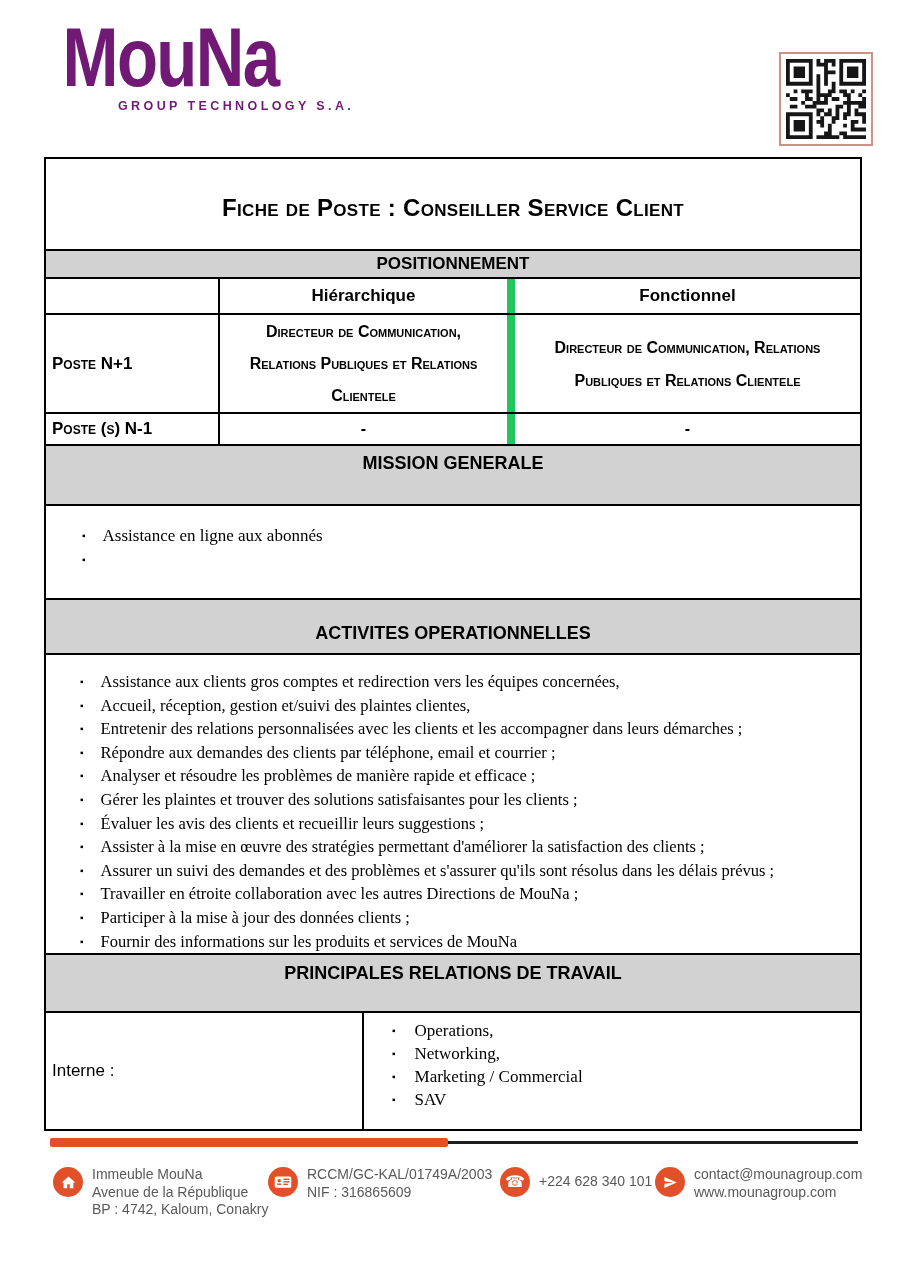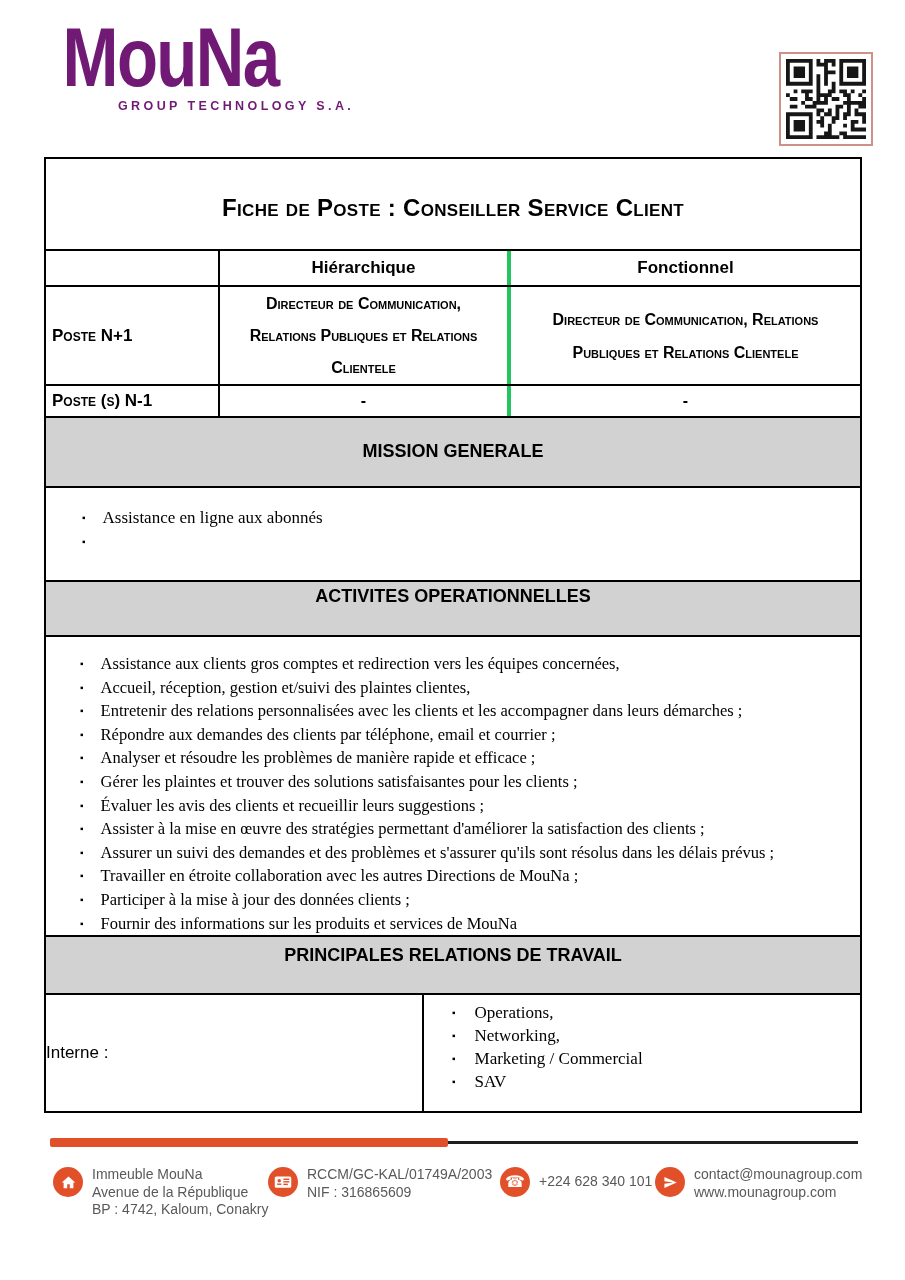--- a/index.html
+++ b/index.html
@@ -22,28 +22,28 @@
          border:2px solid #000; box-sizing:border-box; }
   .row { box-sizing:border-box; border-top:2px solid #000; display:flex; }
   .row:first-child { border-top:none; }
 
   .r-title { height:64px; justify-content:center; align-items:flex-start; padding-top:9px;
              font-weight:bold; font-size:24px; font-variant:small-caps; letter-spacing:0.3px;margin-top:26px; }
 
   .gray { background:#d2d2d2; font-weight:bold; }
   .r-pos { height:28px; align-items:center; justify-content:center; font-size:17px; }
   .gray-tall { align-items:flex-end; justify-content:center; font-size:18px; }
-  .r-mission-h { height:70px; padding-bottom:24px; }
-  .r-act-h { height:55px; padding-bottom:28px; }
+  .r-mission-h { height:60px; padding-bottom:30px; }
+  .r-act-h { height:55px; padding-bottom:9px; }
   .r-rel-h { height:58px; padding-bottom:27px; }
 
   .cell { box-sizing:border-box; }
   .c1 { width:172px; }
   .c2 { width:289px; border-left:2px solid #000; }
-  .c3 { flex:1; border-left:4px solid #22c55e; }
+  .c3 { flex:1; border-left:8px solid #22c55e; }
 
   .r-cols { height:36px; }
   .r-cols .c2, .r-cols .c3 { display:flex; align-items:center; justify-content:center;
                              font-weight:bold; font-size:17px; }
 
   .poste-label { display:flex; align-items:center; padding-left:6px;
                  font-weight:bold; font-variant:small-caps; font-size:17px; }
   .r-n1 { height:99px; }
   .r-n1 .c2 { display:flex; align-items:center; justify-content:center; text-align:center;
               font-weight:bold; font-variant:small-caps; font-size:16px; line-height:32px;
@@ -58,21 +58,21 @@
   .r-mission-b { height:94px; display:block; font-family:"Liberation Serif", serif;
                  font-size:17px; padding:18px 10px 0 36px; }
   .r-act-b { height:300px; display:block; font-family:"Liberation Serif", serif;
              font-size:16.5px; padding:16px 6px 0 34px; }
 
   .bline { display:flex; align-items:baseline; line-height:24px; }
   .r-act-b .bline { line-height:21.6px; }
   .bullet { font-size:10px; margin-right:17px; flex:none; position:relative; top:-2px; }
 
   .r-rel-b { height:118px; }
-  .r-rel-b .left { width:376px; display:flex; align-items:center; 
+  .r-rel-b .left { width:316px; display:flex; align-items:center; padding-left:6px;
                    font-size:17px; }
   .r-rel-b .right { flex:1; border-left:2px solid #000; font-family:"Liberation Serif", serif;
                     font-size:17px; padding:7px 0 0 28px; }
   .r-rel-b .right .bline { line-height:21px; }
   .r-rel-b .right .bullet { margin-right:19px; }
 
   
   .rule-orange { position:absolute; left:50px; top:1138px; width:398px; height:9px;
                  background:#e2502a; border-radius:2px; }
   .rule-black { position:absolute; left:448px; top:1141px; width:410px; height:3px;
@@ -97,20 +97,21 @@
 <div class="qr-box">
   <svg viewBox="0 0 21 21">
     <path id="qr-path" fill="#161616" d="M0 0h1v1h-1zM1 0h1v1h-1zM2 0h1v1h-1zM3 0h1v1h-1zM4 0h1v1h-1zM5 0h1v1h-1zM6 0h1v1h-1zM8 0h1v1h-1zM10 0h1v1h-1zM11 0h1v1h-1zM12 0h1v1h-1zM14 0h1v1h-1zM15 0h1v1h-1zM16 0h1v1h-1zM17 0h1v1h-1zM18 0h1v1h-1zM19 0h1v1h-1zM20 0h1v1h-1zM0 1h1v1h-1zM6 1h1v1h-1zM8 1h1v1h-1zM9 1h1v1h-1zM10 1h1v1h-1zM12 1h1v1h-1zM14 1h1v1h-1zM20 1h1v1h-1zM0 2h1v1h-1zM2 2h1v1h-1zM3 2h1v1h-1zM4 2h1v1h-1zM6 2h1v1h-1zM10 2h1v1h-1zM14 2h1v1h-1zM16 2h1v1h-1zM17 2h1v1h-1zM18 2h1v1h-1zM20 2h1v1h-1zM0 3h1v1h-1zM2 3h1v1h-1zM3 3h1v1h-1zM4 3h1v1h-1zM6 3h1v1h-1zM10 3h1v1h-1zM11 3h1v1h-1zM12 3h1v1h-1zM14 3h1v1h-1zM16 3h1v1h-1zM17 3h1v1h-1zM18 3h1v1h-1zM20 3h1v1h-1zM0 4h1v1h-1zM2 4h1v1h-1zM3 4h1v1h-1zM4 4h1v1h-1zM6 4h1v1h-1zM8 4h1v1h-1zM10 4h1v1h-1zM14 4h1v1h-1zM16 4h1v1h-1zM17 4h1v1h-1zM18 4h1v1h-1zM20 4h1v1h-1zM0 5h1v1h-1zM6 5h1v1h-1zM8 5h1v1h-1zM10 5h1v1h-1zM14 5h1v1h-1zM20 5h1v1h-1zM0 6h1v1h-1zM1 6h1v1h-1zM2 6h1v1h-1zM3 6h1v1h-1zM4 6h1v1h-1zM5 6h1v1h-1zM6 6h1v1h-1zM8 6h1v1h-1zM10 6h1v1h-1zM12 6h1v1h-1zM14 6h1v1h-1zM15 6h1v1h-1zM16 6h1v1h-1zM17 6h1v1h-1zM18 6h1v1h-1zM19 6h1v1h-1zM20 6h1v1h-1zM8 7h1v1h-1zM12 7h1v1h-1zM2 8h1v1h-1zM4 8h1v1h-1zM5 8h1v1h-1zM6 8h1v1h-1zM8 8h1v1h-1zM11 8h1v1h-1zM12 8h1v1h-1zM14 8h1v1h-1zM15 8h1v1h-1zM17 8h1v1h-1zM20 8h1v1h-1zM0 9h1v1h-1zM5 9h1v1h-1zM8 9h1v1h-1zM9 9h1v1h-1zM10 9h1v1h-1zM11 9h1v1h-1zM15 9h1v1h-1zM16 9h1v1h-1zM19 9h1v1h-1zM1 10h1v1h-1zM2 10h1v1h-1zM5 10h1v1h-1zM6 10h1v1h-1zM8 10h1v1h-1zM10 10h1v1h-1zM12 10h1v1h-1zM13 10h1v1h-1zM16 10h1v1h-1zM20 10h1v1h-1zM4 11h1v1h-1zM7 11h1v1h-1zM8 11h1v1h-1zM9 11h1v1h-1zM10 11h1v1h-1zM15 11h1v1h-1zM16 11h1v1h-1zM17 11h1v1h-1zM18 11h1v1h-1zM19 11h1v1h-1zM20 11h1v1h-1zM1 12h1v1h-1zM2 12h1v1h-1zM5 12h1v1h-1zM6 12h1v1h-1zM7 12h1v1h-1zM13 12h1v1h-1zM14 12h1v1h-1zM16 12h1v1h-1zM19 12h1v1h-1zM20 12h1v1h-1zM8 13h1v1h-1zM9 13h1v1h-1zM11 13h1v1h-1zM13 13h1v1h-1zM16 13h1v1h-1zM18 13h1v1h-1zM0 14h1v1h-1zM1 14h1v1h-1zM2 14h1v1h-1zM3 14h1v1h-1zM4 14h1v1h-1zM5 14h1v1h-1zM6 14h1v1h-1zM8 14h1v1h-1zM10 14h1v1h-1zM11 14h1v1h-1zM13 14h1v1h-1zM15 14h1v1h-1zM16 14h1v1h-1zM18 14h1v1h-1zM19 14h1v1h-1zM20 14h1v1h-1zM0 15h1v1h-1zM6 15h1v1h-1zM9 15h1v1h-1zM12 15h1v1h-1zM13 15h1v1h-1zM15 15h1v1h-1zM20 15h1v1h-1zM0 16h1v1h-1zM2 16h1v1h-1zM3 16h1v1h-1zM4 16h1v1h-1zM6 16h1v1h-1zM8 16h1v1h-1zM9 16h1v1h-1zM12 16h1v1h-1zM17 16h1v1h-1zM18 16h1v1h-1zM20 16h1v1h-1zM0 17h1v1h-1zM2 17h1v1h-1zM3 17h1v1h-1zM4 17h1v1h-1zM6 17h1v1h-1zM9 17h1v1h-1zM11 17h1v1h-1zM15 17h1v1h-1zM17 17h1v1h-1zM0 18h1v1h-1zM2 18h1v1h-1zM3 18h1v1h-1zM4 18h1v1h-1zM6 18h1v1h-1zM11 18h1v1h-1zM17 18h1v1h-1zM18 18h1v1h-1zM19 18h1v1h-1zM20 18h1v1h-1zM0 19h1v1h-1zM6 19h1v1h-1zM10 19h1v1h-1zM11 19h1v1h-1zM14 19h1v1h-1zM15 19h1v1h-1zM0 20h1v1h-1zM1 20h1v1h-1zM2 20h1v1h-1zM3 20h1v1h-1zM4 20h1v1h-1zM5 20h1v1h-1zM6 20h1v1h-1zM8 20h1v1h-1zM9 20h1v1h-1zM10 20h1v1h-1zM11 20h1v1h-1zM12 20h1v1h-1zM13 20h1v1h-1zM15 20h1v1h-1zM16 20h1v1h-1zM17 20h1v1h-1zM18 20h1v1h-1zM19 20h1v1h-1zM20 20h1v1h-1z"></path>
   </svg>
 </div>
 
 <div class="doc">
 
   <div class="row r-title">Fiche de Poste : Conseiller Service Client</div>
 
+  <div class="row r-pos gray">POSITIONNEMENT</div>
 
   <div class="row r-cols">
     <div class="cell c1"></div>
     <div class="cell c2">Hiérarchique</div>
     <div class="cell c3">Fonctionnel</div>
   </div>
 
   <div class="row r-n1">
     <div class="cell c1 poste-label">Poste N+1</div>
     <div class="cell c2">Directeur de Communication, Relations Publiques et Relations Clientele</div>

